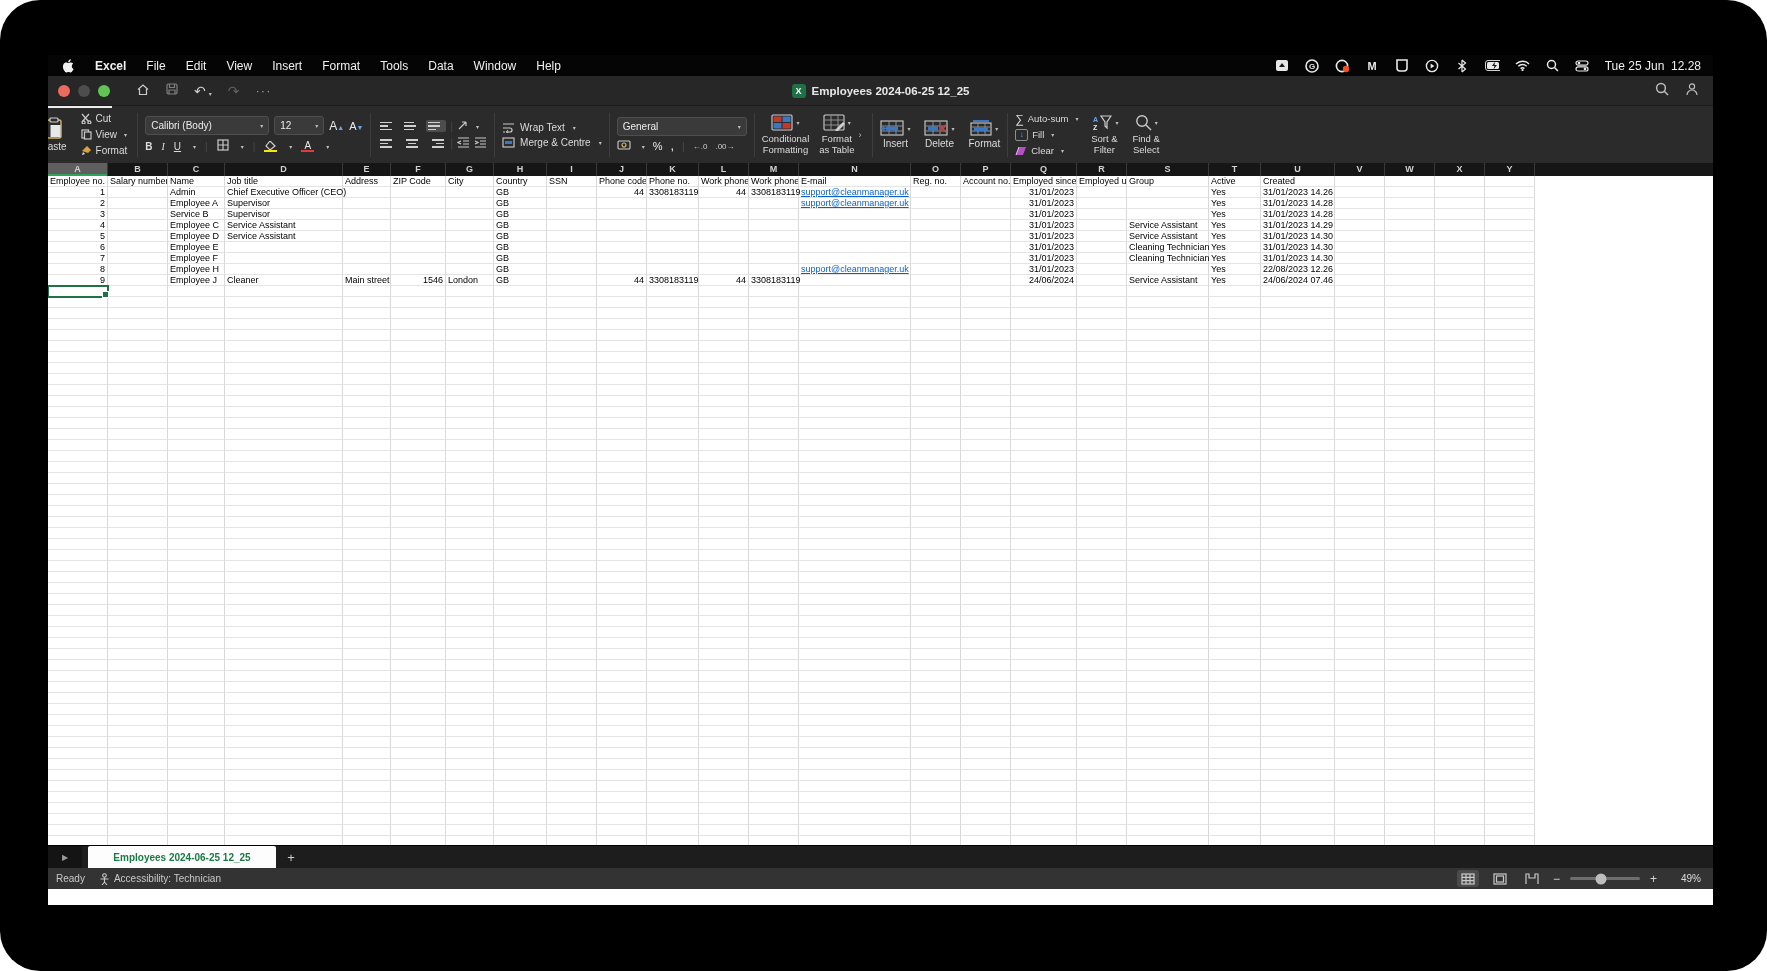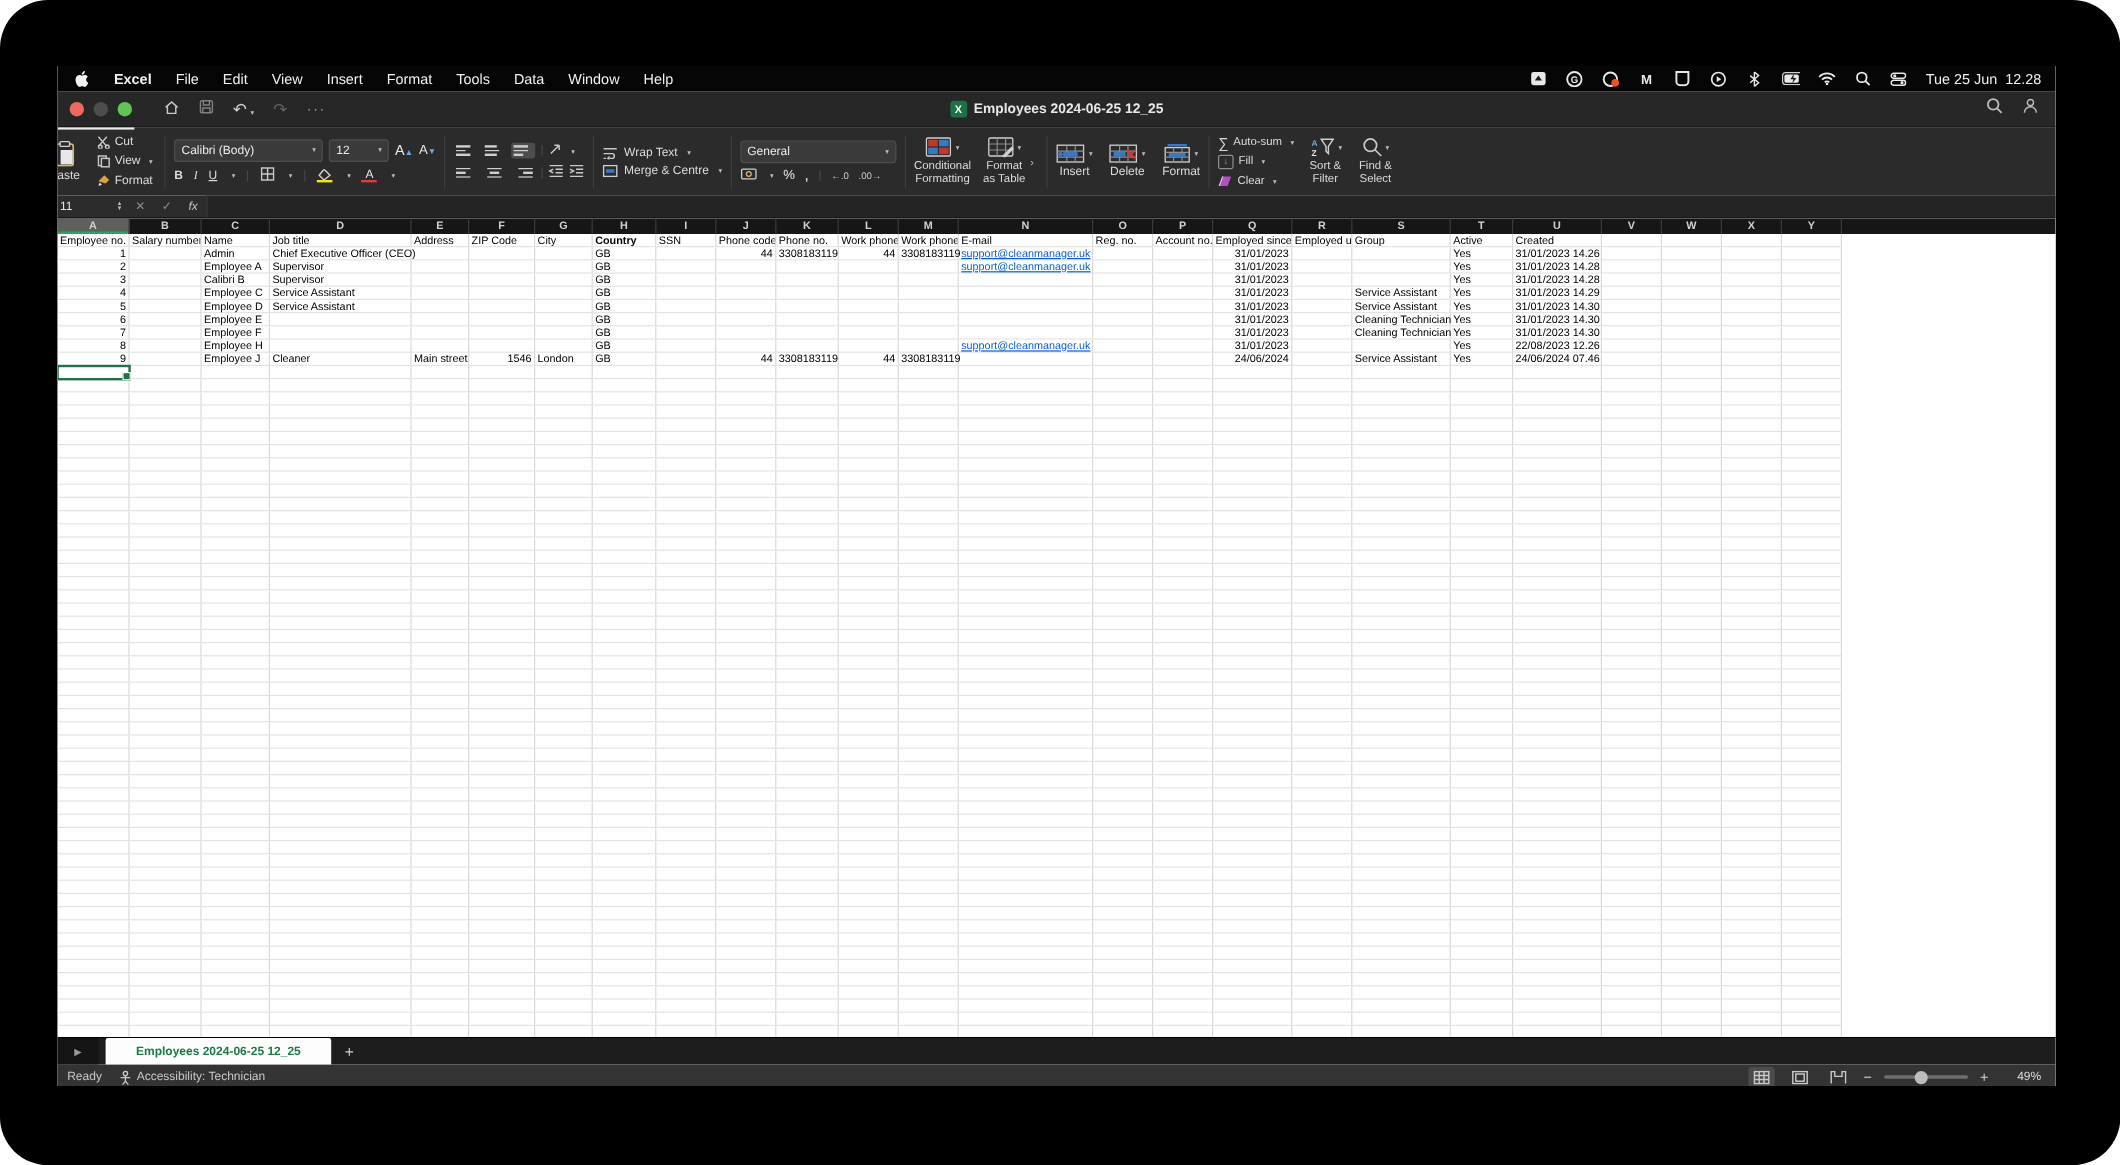--- a/index.html
+++ b/index.html
@@ -521,33 +521,20 @@
               <span class="chev">▾</span>
             </span>
           <span class="twoline">
               <span>Find &amp;</span>
               <span>Select</span>
             </span>
         </div>
       </div>
     </div>
 
-    <div class="formulabar">
-      <div class="namebox">
-        <span>11</span>
-        <span class="spinner">
-            <span>▲</span>
-            <span>▼</span>
-          </span>
-      </div>
-      <span class="fbtn">✕</span>
-      <span class="fbtn">✓</span>
-      <span class="fbtn fx">fx</span>
-      <div class="finput"></div>
-    </div>
 
     <div class="gridwrap">
       <div id="colheads" class="colheads">
           <div class="colhead selcol" style="width: 60px;">A</div>
           <div class="colhead" style="width: 60px;">B</div>
           <div class="colhead" style="width: 57px;">C</div>
           <div class="colhead" style="width: 118px;">D</div>
           <div class="colhead" style="width: 48px;">E</div>
           <div class="colhead" style="width: 55px;">F</div>
           <div class="colhead" style="width: 48px;">G</div>
@@ -573,21 +560,21 @@
         </div>
       <div id="grid-rows" class="grows">
           <div class="grow">
             <div class="cell hcell" style="width: 60px;">Employee no.</div>
             <div class="cell hcell" style="width: 60px;">Salary number</div>
             <div class="cell hcell" style="width: 57px;">Name</div>
             <div class="cell hcell" style="width: 118px;">Job title</div>
             <div class="cell hcell" style="width: 48px;">Address</div>
             <div class="cell hcell" style="width: 55px;">ZIP Code</div>
             <div class="cell hcell" style="width: 48px;">City</div>
-            <div class="cell hcell" style="width: 53px; font-weight: bold;">Country</div>
+            <div class="cell hcell" style="width: 53px;">Country</div>
             <div class="cell hcell" style="width: 50px;">SSN</div>
             <div class="cell hcell" style="width: 50px;">Phone code</div>
             <div class="cell hcell" style="width: 52px;">Phone no.</div>
             <div class="cell hcell" style="width: 50px;">Work phone</div>
             <div class="cell hcell" style="width: 50px;">Work phone</div>
             <div class="cell hcell" style="width: 112px;">E-mail</div>
             <div class="cell hcell" style="width: 50px;">Reg. no.</div>
             <div class="cell hcell" style="width: 50px;">Account no.</div>
             <div class="cell hcell" style="width: 66px;">Employed since</div>
             <div class="cell hcell" style="width: 50px;">Employed until</div>
@@ -649,21 +636,21 @@
             <div class="cell" style="width: 52px;">Yes</div>
             <div class="cell r" style="width: 74px;">31/01/2023 14.28</div>
             <div class="cell" style="width: 50px;"></div>
             <div class="cell" style="width: 50px;"></div>
             <div class="cell" style="width: 50px;"></div>
             <div class="cell" style="width: 50px;"></div>
           </div>
           <div class="grow">
             <div class="cell r" style="width: 60px;">3</div>
             <div class="cell" style="width: 60px;"></div>
-            <div class="cell" style="width: 57px;">Calibri B</div>
+            <div class="cell" style="width: 57px;">Service B</div>
             <div class="cell" style="width: 118px;">Supervisor</div>
             <div class="cell" style="width: 48px;"></div>
             <div class="cell" style="width: 55px;"></div>
             <div class="cell" style="width: 48px;"></div>
             <div class="cell" style="width: 53px;">GB</div>
             <div class="cell" style="width: 50px;"></div>
             <div class="cell" style="width: 50px;"></div>
             <div class="cell" style="width: 52px;"></div>
             <div class="cell" style="width: 50px;"></div>
             <div class="cell" style="width: 50px;"></div>

